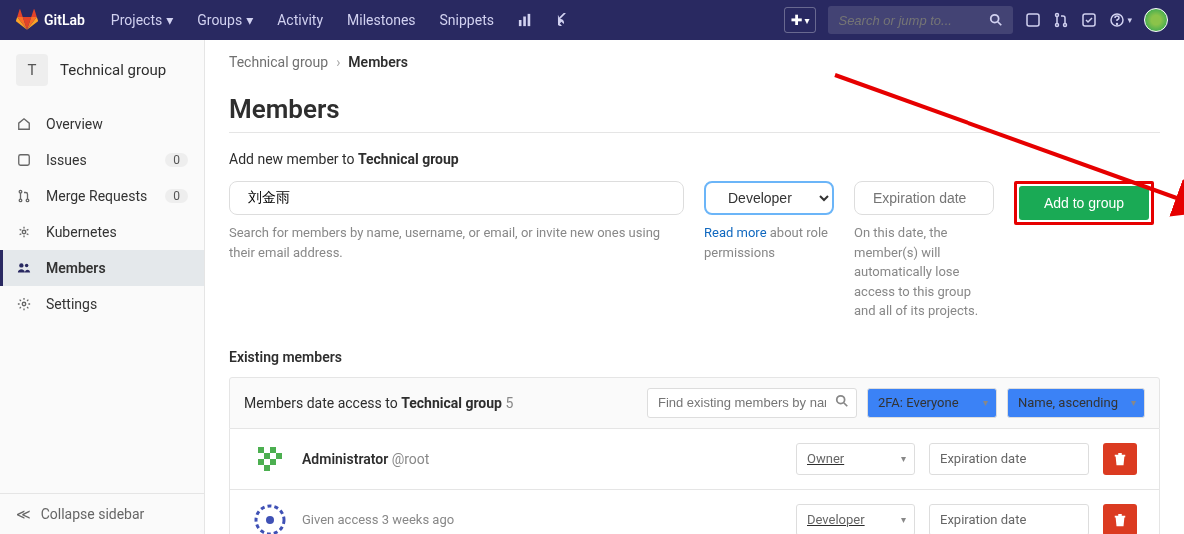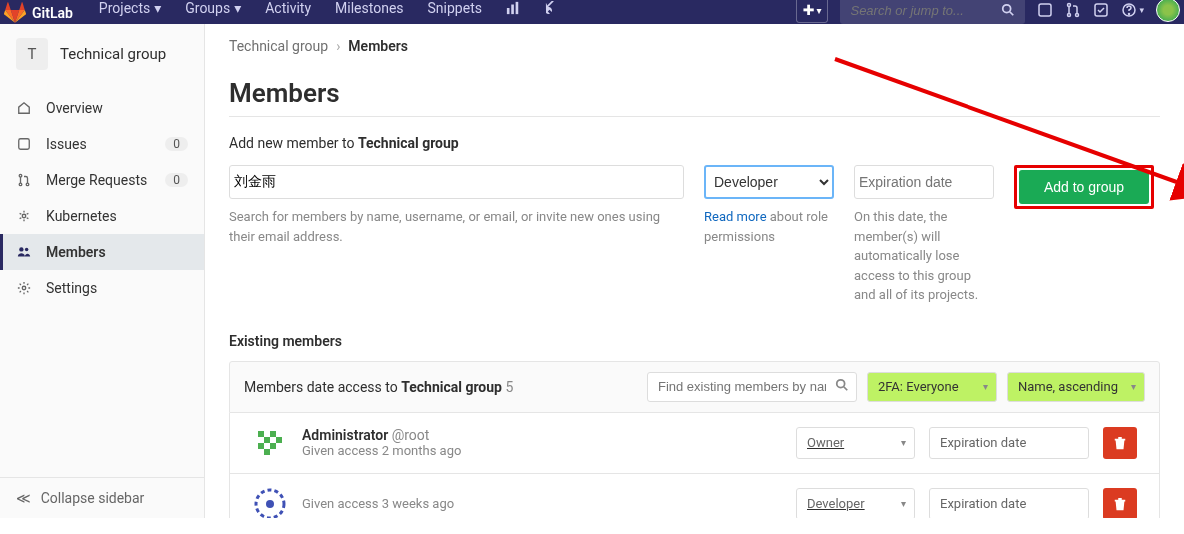--- a/index.html
+++ b/index.html
@@ -1,17 +1,17 @@
 <!DOCTYPE html>
 <html><head>
 <meta charset="utf-8">
 <style>
 * { box-sizing: border-box; margin: 0; padding: 0; }
 body { font-family: -apple-system, BlinkMacSystemFont, "Segoe UI", Roboto, sans-serif; font-size: 14px; color: #2e2e2e; background: #fff; }
-.topbar { background: #292961; height: 24px; display: flex; align-items: flex-end; padding: 0 4px; color: #fff; }
+.topbar { background: #292961; height: 40px; display: flex; align-items: center; padding: 0 16px; color: #fff; }
 .logo { display: flex; align-items: center; gap: 6px; font-weight: 600; margin-right: 16px; }
 .logo svg { width: 22px; height: 22px; }
 .topnav { display: flex; gap: 4px; }
 .topnav-item { padding: 8px 10px; color: #d1d1f0; font-size: 14px; cursor: pointer; display: flex; align-items: center; gap: 4px; }
 .top-spacer { flex: 1; }
 .top-right { display: flex; align-items: center; gap: 12px; }
 .plus-btn { display: flex; align-items: center; gap: 2px; color: #fff; padding: 4px 6px; border: 1px solid rgba(255,255,255,0.3); border-radius: 3px; font-size: 14px; }
 .search-box { background: rgba(255,255,255,0.12); border-radius: 3px; padding: 0 10px; height: 28px; display: flex; align-items: center; width: 185px; color: #c0c0e0; }
 .search-box input { background: transparent; border: none; outline: none; color: #d1d1f0; font-size: 13px; width: 100%; font-style: italic; }
 .top-icon { color: #d1d1f0; cursor: pointer; display: flex; align-items: center; }
@@ -35,35 +35,35 @@
 .breadcrumb .sep { color: #aaa; }
 .breadcrumb .current { font-weight: 600; color: #2e2e2e; }
 h1.page-title { font-size: 26px; font-weight: 600; margin-bottom: 6px; }
 hr.divider { border: none; border-top: 1px solid #e5e5e5; margin: 8px 0 18px 0; }
 .add-section-label { font-size: 14px; margin-bottom: 14px; }
 .add-row { display: flex; gap: 20px; align-items: flex-start; }
 .col-search { flex: 0 0 455px; }
 .col-role { flex: 0 0 130px; }
 .col-exp { flex: 0 0 140px; }
 .col-btn { flex: 0 0 140px; }
-.input, .select { width: 100%; height: 34px; border: 1px solid #ddd; border-radius: 3px; padding: 0 4px; font-size: 14px; background: #fff; }
+.input, .select { width: 100%; height: 34px; border: 1px solid #ddd; border-radius: 8px; padding: 0 18px; font-size: 14px; background: #fff; }
 .select.role { border: 2px solid #6bb5f8; color: #333; }
 .help { font-size: 13px; color: #888; margin-top: 8px; line-height: 1.5; }
 .help a { color: #1068bf; text-decoration: none; }
 .btn-green { width: 100%; height: 34px; background: #1aaa55; color: #fff; border: none; border-radius: 3px; font-size: 14px; cursor: pointer; }
 .btn-green-wrap { border: 3px solid #e60000; padding: 2px; border-radius: 2px; }
 
 .existing-title { font-weight: 600; margin: 28px 0 12px 0; }
 .filter-bar { border: 1px solid #e5e5e5; border-radius: 3px 3px 0 0; padding: 10px 14px; display: flex; align-items: center; gap: 10px; background: #fafafa; }
 .filter-label { font-size: 14px; }
 .filter-spacer { flex: 1; }
 .filter-search { position: relative; width: 210px; }
 .filter-search input { width: 100%; height: 30px; border: 1px solid #ddd; border-radius: 3px; padding: 0 30px 0 10px; font-size: 13px; }
 .filter-search .s-icon { position: absolute; right: 8px; top: 6px; color: #888; }
-.filter-select { height: 30px; border: 1px solid #ddd; border-radius: 3px; padding: 0 26px 0 10px; font-size: 13px; background: #bef264; min-width: 130px; position: relative; display: flex; align-items: center; color: #333; }
+.filter-select { height: 30px; border: 1px solid #ddd; border-radius: 3px; padding: 0 26px 0 10px; font-size: 13px; background: #3b82f6; min-width: 130px; position: relative; display: flex; align-items: center; color: #333; }
 .filter-select::after { content: "▾"; position: absolute; right: 8px; color: #888; font-size: 10px; }
 
 .member-row { border: 1px solid #e5e5e5; border-top: none; padding: 12px 22px; display: flex; align-items: center; gap: 14px; }
 .m-avatar { width: 36px; height: 36px; border-radius: 50%; flex-shrink: 0; }
 .m-info { flex: 1; }
 .m-name { font-weight: 600; font-size: 14px; }
 .m-handle { color: #888; font-weight: 400; }
 .m-sub { color: #888; font-size: 13px; }
 .m-role { width: 119px; text-decoration: underline; }
 .m-exp { width: 160px; }
@@ -296,21 +296,20 @@
             <rect x="18" y="6" width="6" height="6"></rect>
             <rect x="12" y="12" width="6" height="6"></rect>
             <rect x="24" y="12" width="6" height="6"></rect>
             <rect x="6" y="18" width="6" height="6"></rect>
             <rect x="18" y="18" width="6" height="6"></rect>
             <rect x="12" y="24" width="6" height="6"></rect>
           </g>
         </svg>
       <div class="m-info">
         <div><span class="m-name">Administrator</span> <span class="m-handle">@root</span></div>
-        <div class="m-sub">Given access 2 months ago</div>
       </div>
       <div class="m-role">
           <div class="ms">Owner</div>
         </div>
       <div class="m-exp">
           <div class="ms">Expiration date</div>
         </div>
       <button class="btn-delete">
           <svg width="14" height="14" viewBox="0 0 16 16" fill="currentColor">
             <path d="M3 5h10l-1 10H4zM2 3h12v2H2zM6 1h4v2H6z"></path>

